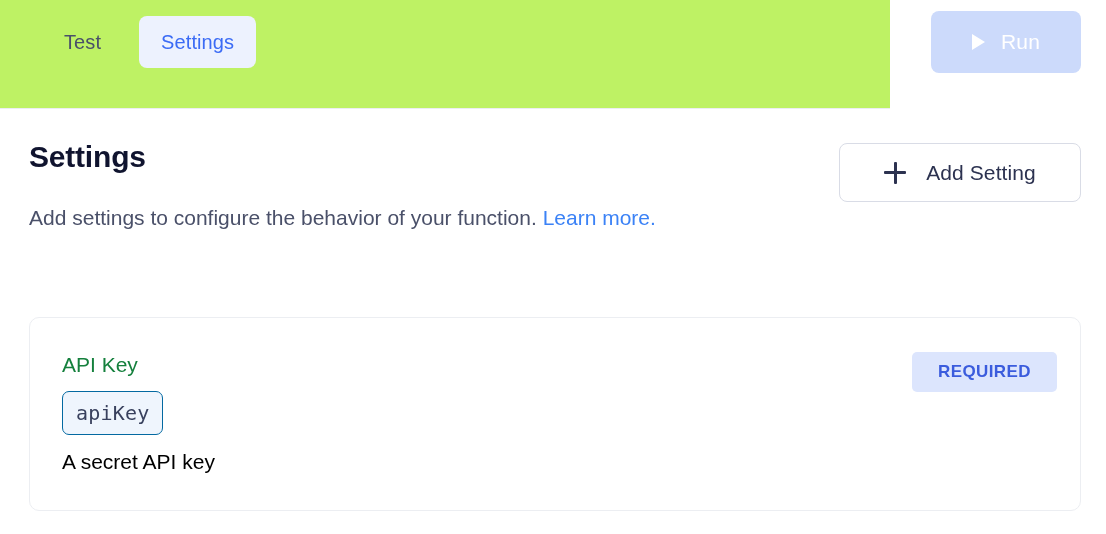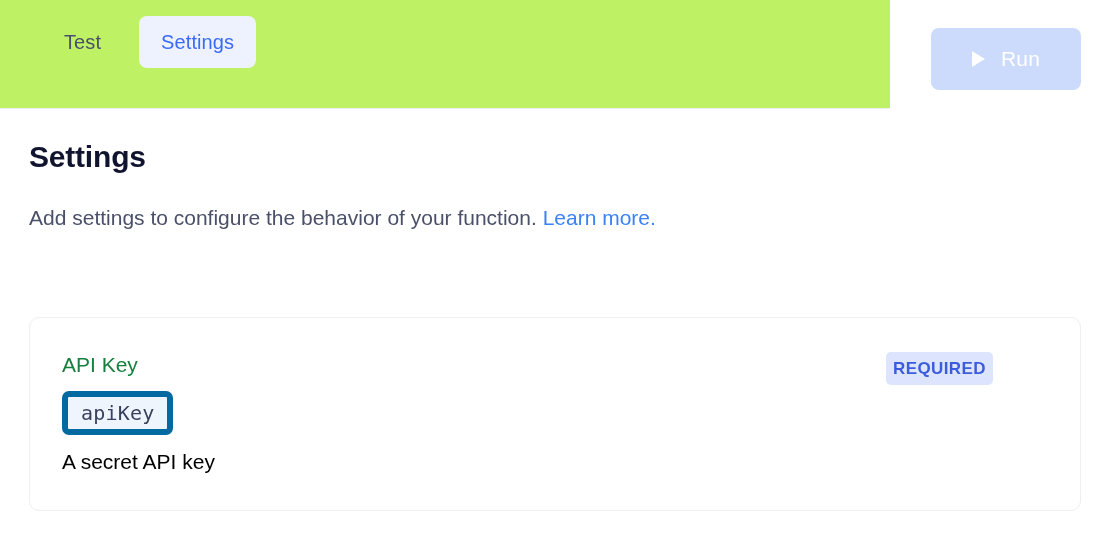--- a/index.html
+++ b/index.html
@@ -63,21 +63,21 @@
 
   .tab.active {
     background: #edf2fe;
     color: #3b6bf5;
     font-weight: 500;
   }
 
   .run-btn {
     position: absolute;
     left: 931px;
-    top: 28px;
+    top: 11px;
     width: 150px;
     height: 62px;
     background: #ccdafb;
     border: none;
     border-radius: 8px;
     display: flex;
     align-items: center;
     justify-content: center;
     gap: 16px;
     cursor: default;
@@ -205,44 +205,44 @@
 
   .code-chip {
     position: absolute;
     left: 32px;
     top: 73px;
     display: inline-flex;
     align-items: center;
     height: 44px;
     padding: 0 13px;
     background: #eff5fd;
-    border: 6px solid #0369a1;
+    border: 1px solid #0369a1;
     border-radius: 7px;
     font-family: "DejaVu Sans Mono", monospace;
     font-size: 20px;
     color: #39415e;
     letter-spacing: 0.2px;
   }
 
   .setting-desc {
     position: absolute;
     left: 32px;
     top: 133px;
     font-size: 21px;
     color: #000000;
     font-weight: 400;
     line-height: 1;
   }
 
   .required-badge {
     position: absolute;
-    left: 856px;
+    left: 882px;
     top: 34px;
-    height: 33px;
-    padding: 0 7px;
+    height: 40px;
+    padding: 0 26px;
     display: inline-flex;
     align-items: center;
     justify-content: center;
     background: #dce5fd;
     border-radius: 5px;
     font-size: 17px;
     font-weight: 700;
     color: #3b5cdd;
     letter-spacing: 0.4px;
   }
@@ -266,20 +266,24 @@
   </div>
 
   <div class="body">
 
     <div class="page-title">Settings</div>
 
     <div class="page-desc">
       <span>Add settings to configure the behavior of your function. </span><a class="link" href="#">Learn more.</a>
     </div>
 
+    <button class="add-setting-btn">
+      <span class="plus"></span>
+      <span class="lbl">Add Setting</span>
+    </button>
 
     <div class="setting-card">
       <div class="setting-name">API Key</div>
       <div class="code-chip">apiKey</div>
       <div class="setting-desc">A secret API key</div>
       <div class="required-badge">REQUIRED</div>
     </div>
 
   </div>
 </div>

